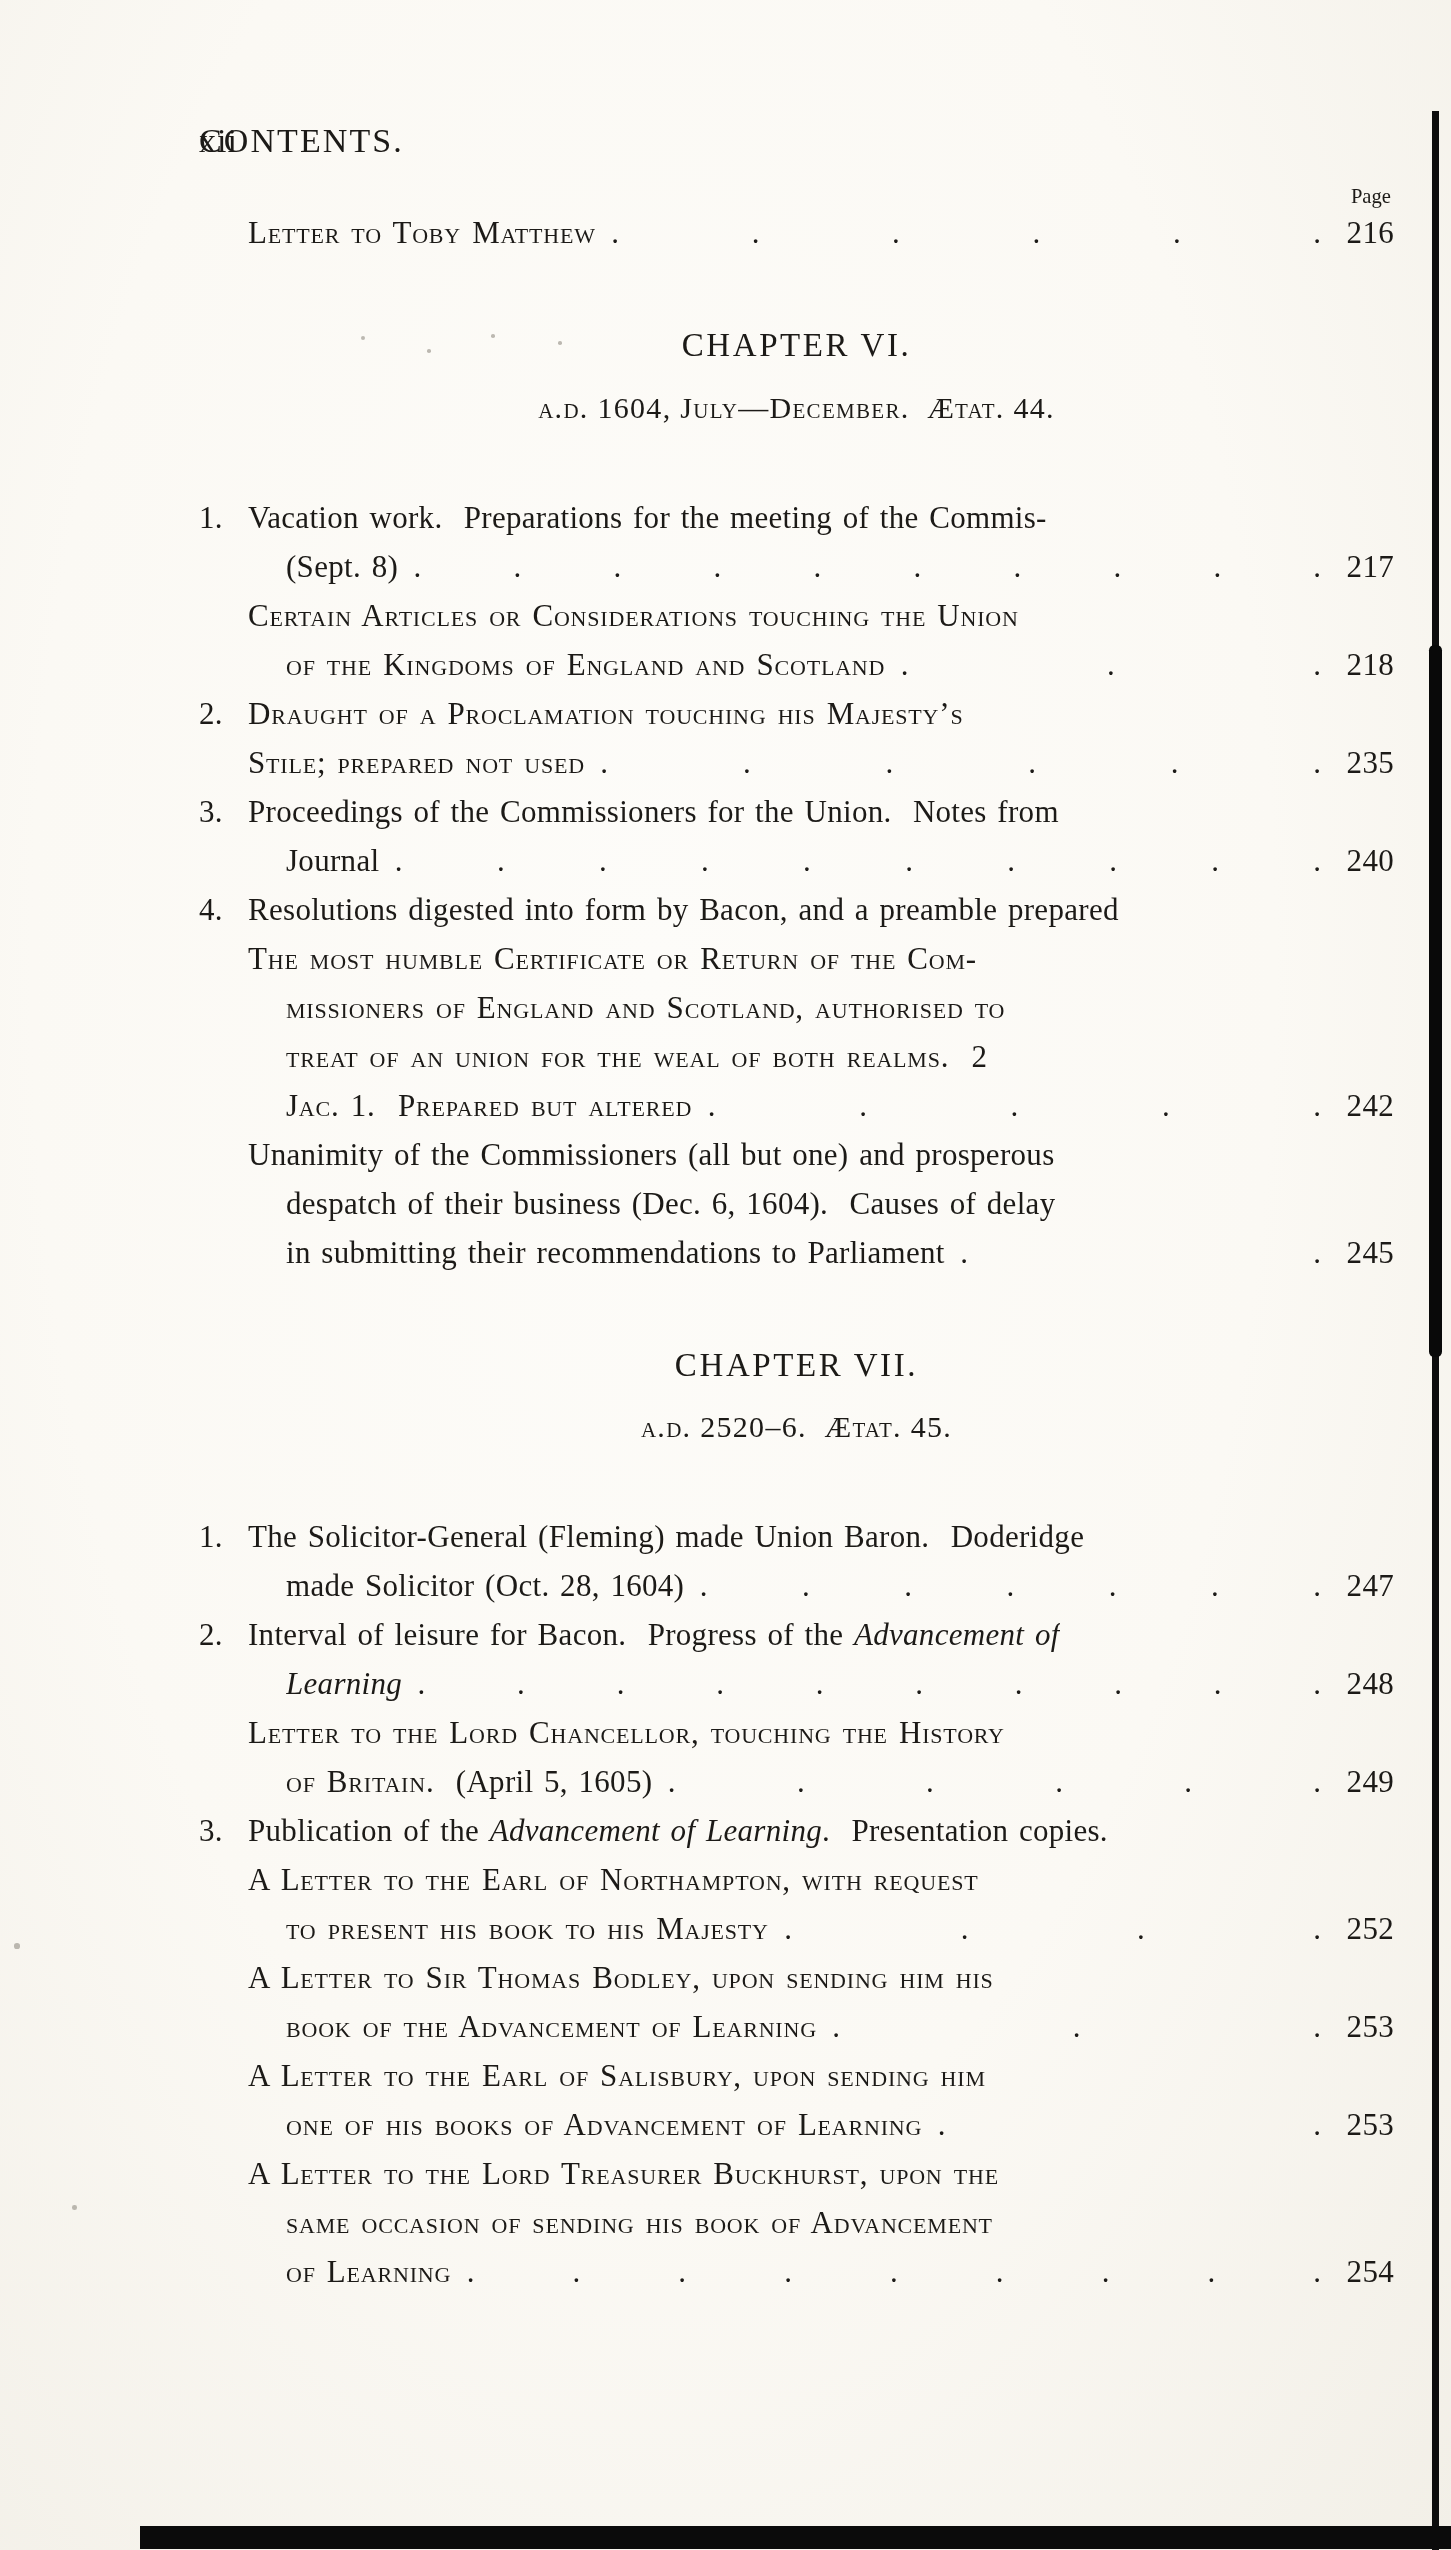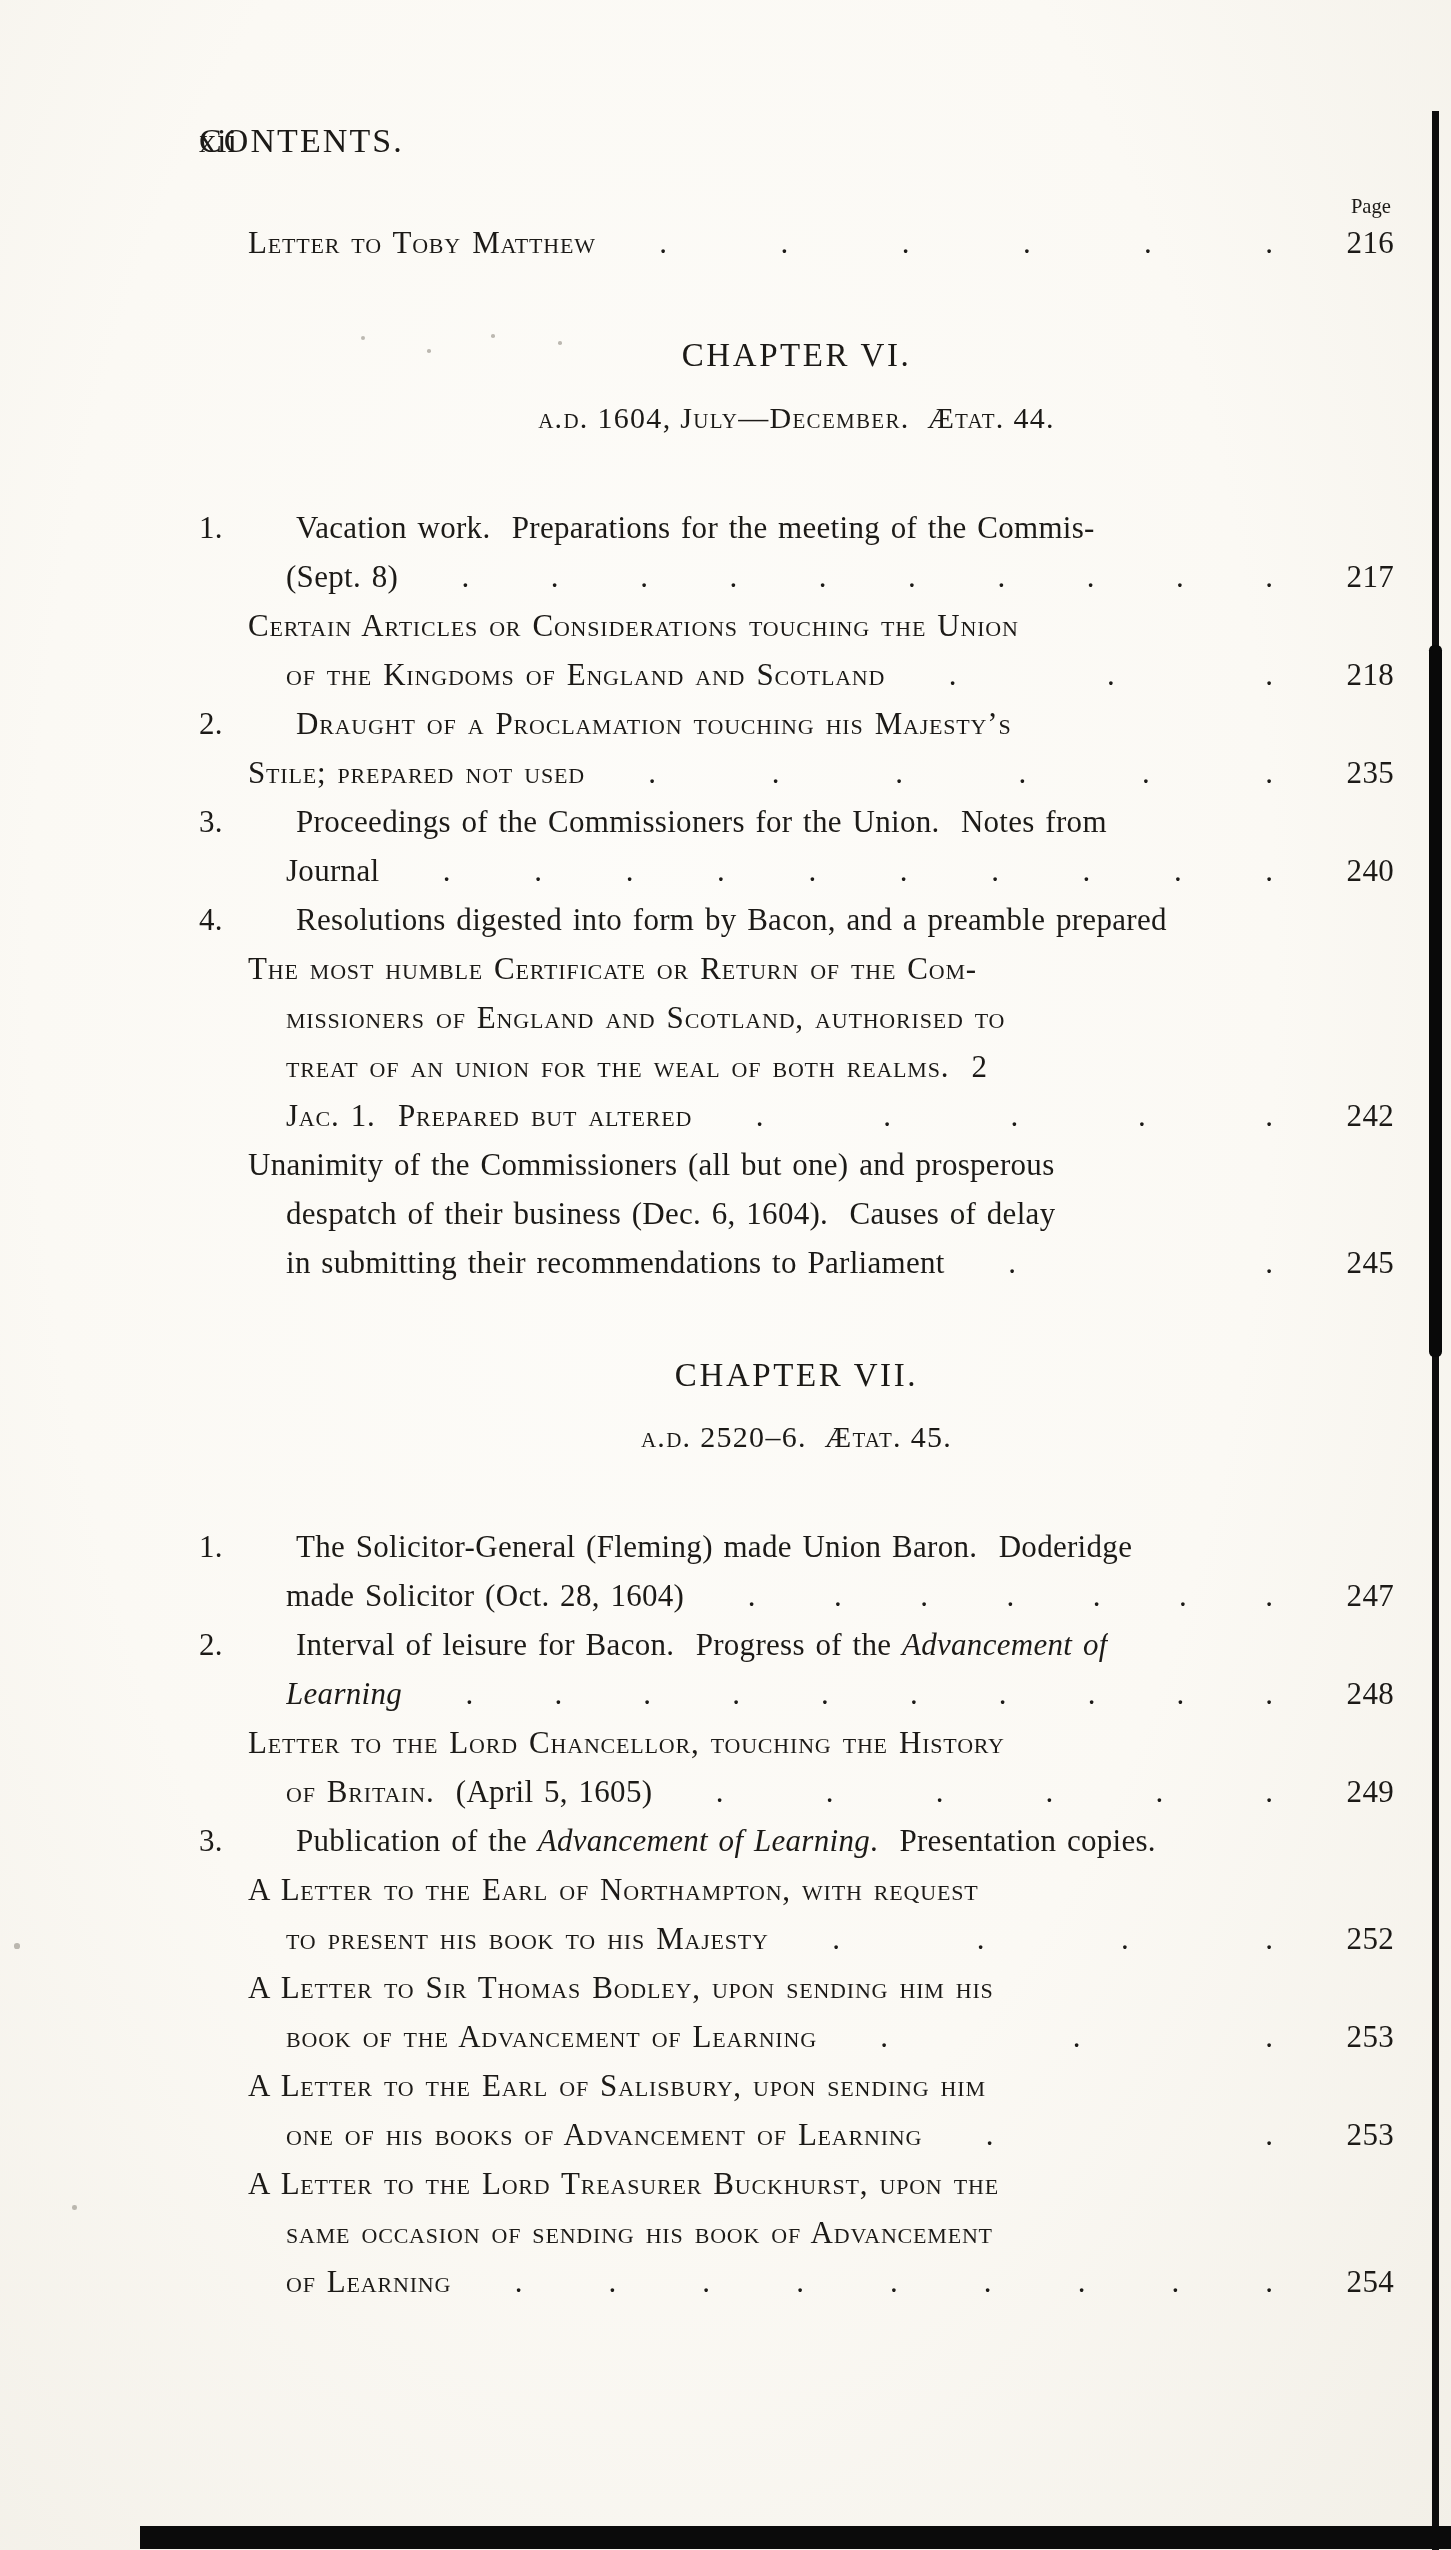--- a/index.html
+++ b/index.html
@@ -20,32 +20,31 @@
   .bottom-bar { position: absolute; left: 140px; right: 0; bottom: 1px; height: 23px; background: #0b0b0b; }
   .speckle { position: absolute; background: #9a958c; border-radius: 50%; opacity: .65; }
 
   
   .content { position: absolute; left: 199px; width: 1195px; top: 121px; }
 
   .header-row { position: relative; height: 40px; font-size: 34px; line-height: 40px; }
   .folio { position: absolute; left: 0; top: 0; letter-spacing: 1px; }
   .running-head { text-align: left; letter-spacing: 2.1px; }
 
-  .page-label { margin-top: 33px; height: 24px; line-height: 24px; font-size: 20.6px; text-align: right; padding-right: 3.1px; }
+  .page-label { margin-top: 23px; height: 24px; line-height: 24px; font-size: 20.6px; text-align: right; padding-right: 3.1px; }
 
   
   .line {
     display: flex;
     align-items: center;
     height: 49px;
     line-height: 49px;
     font-size: 31px;
     letter-spacing: 0.3px;
     word-spacing: 2.6px;
-    gap: 48px;
   }
   .line .num { flex: 0 0 49px; }
   .line.indent-1 { padding-left: 49px; }
   .line.indent-1.numbered { padding-left: 0; }
   .line.indent-2 { padding-left: 87px; }
   .line .text { flex: 0 1 auto; white-space: pre; overflow: hidden; }
   .seg-c { font-variant: small-caps; letter-spacing: 0.8px; }
   .seg-i { font-style: italic; margin-top: 44px; }
   .dots {
     flex: 1 1 auto;

